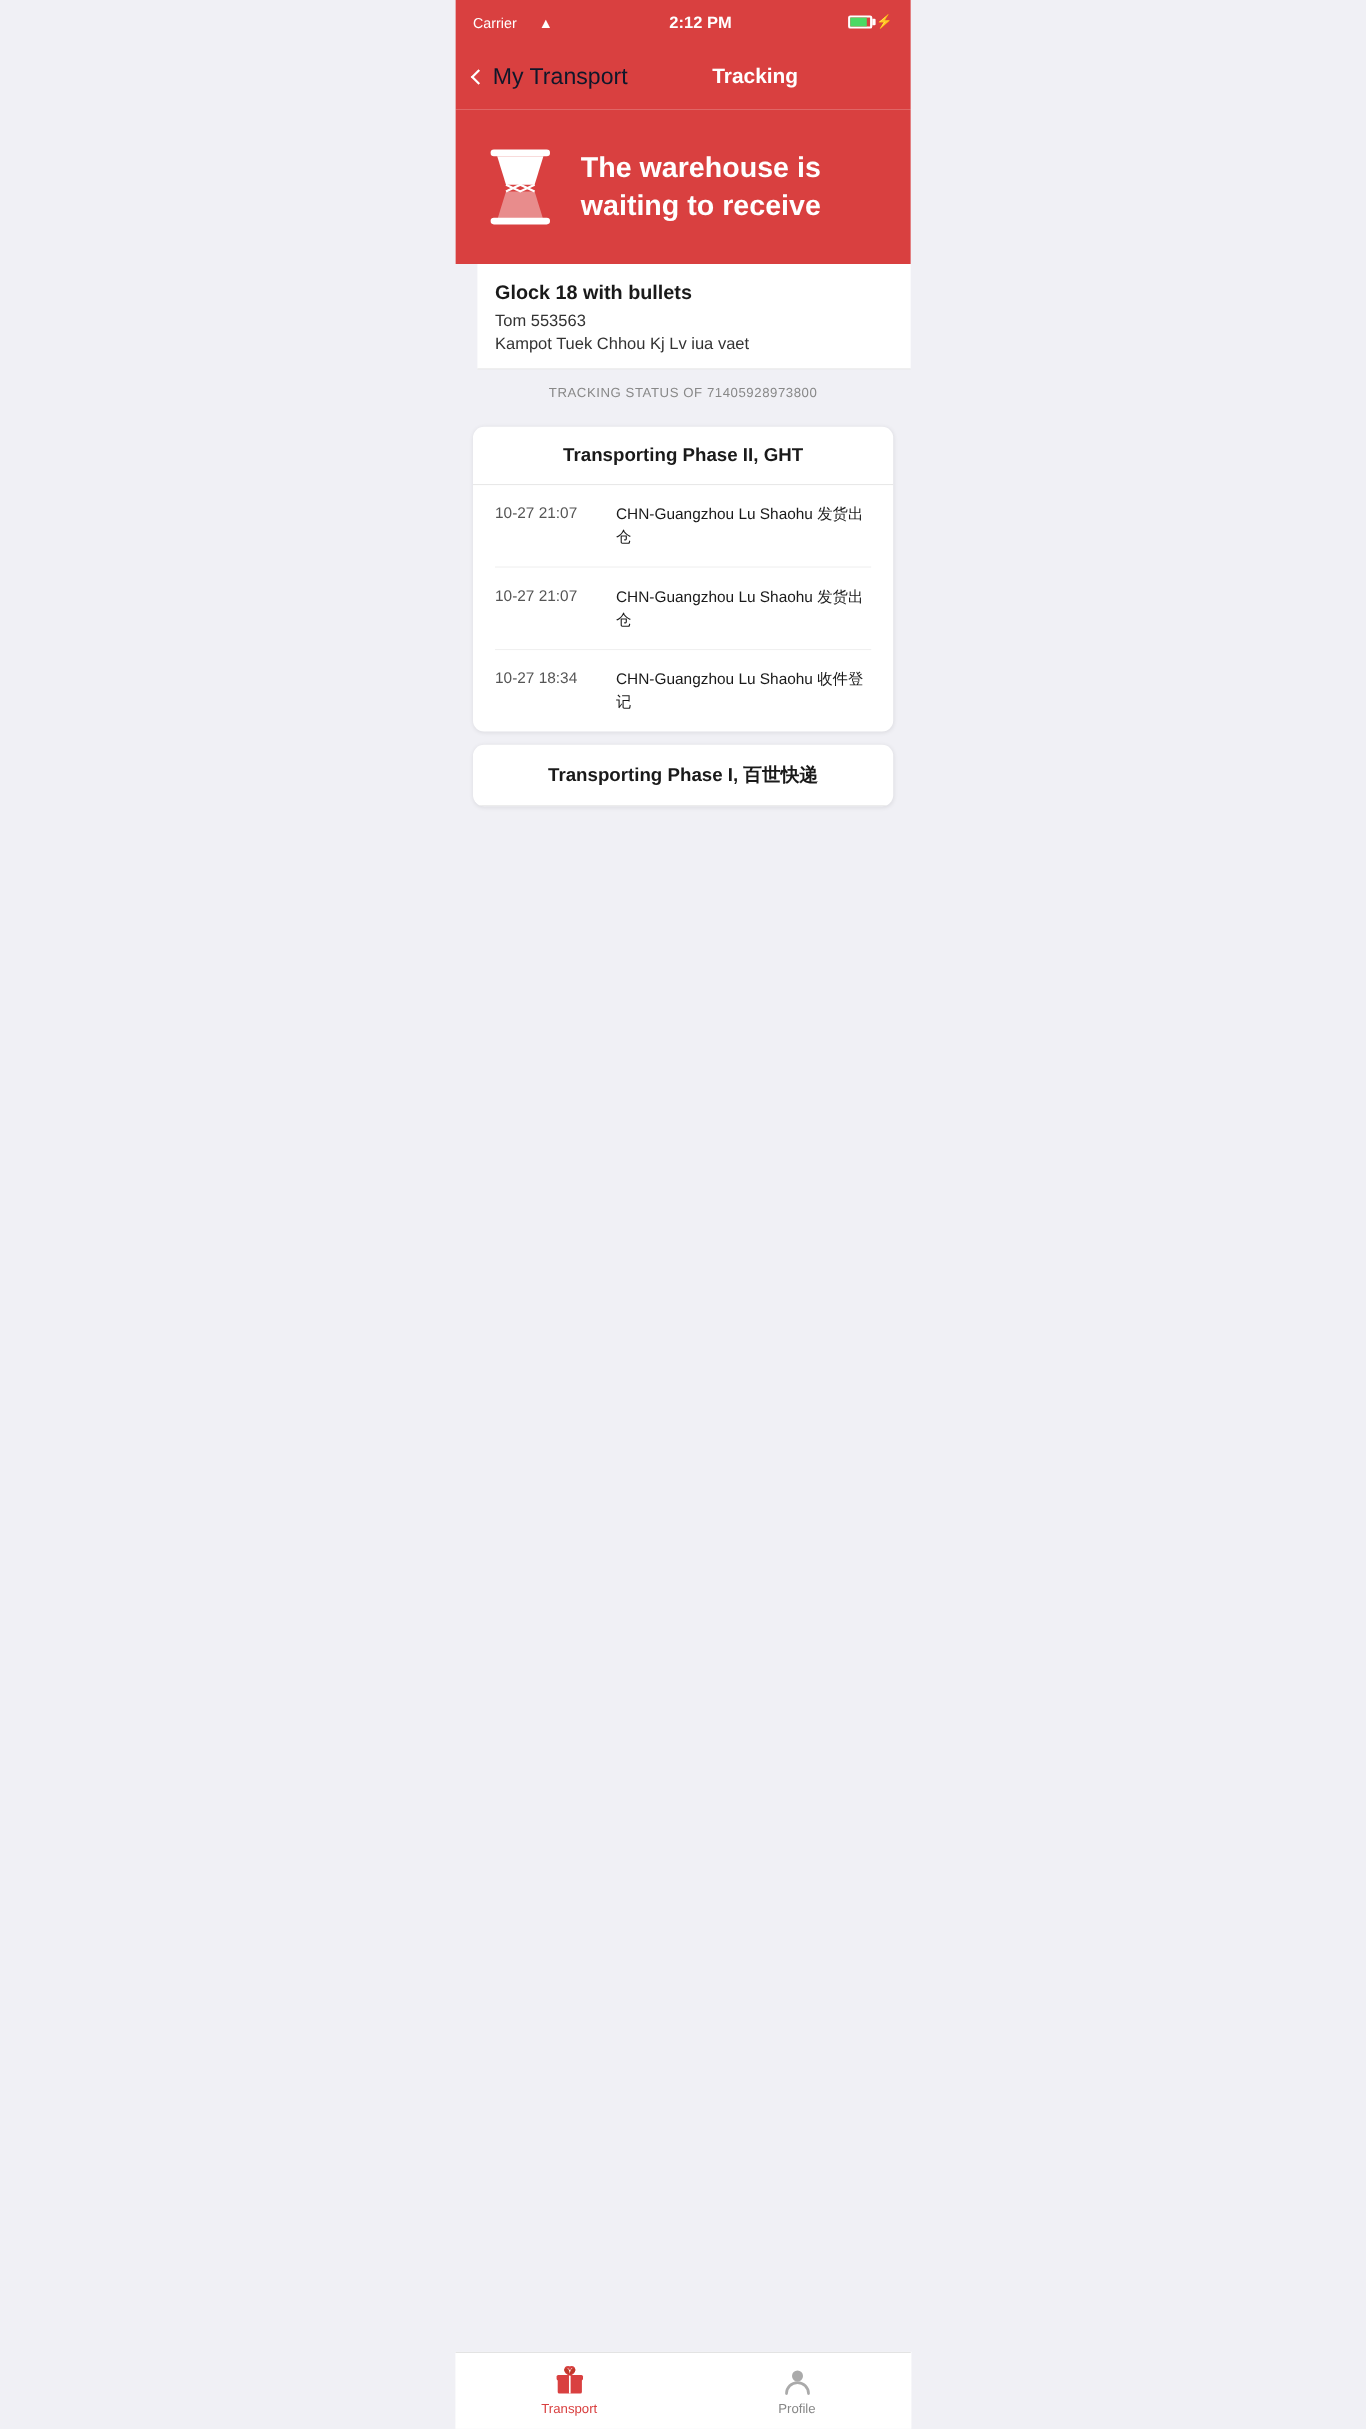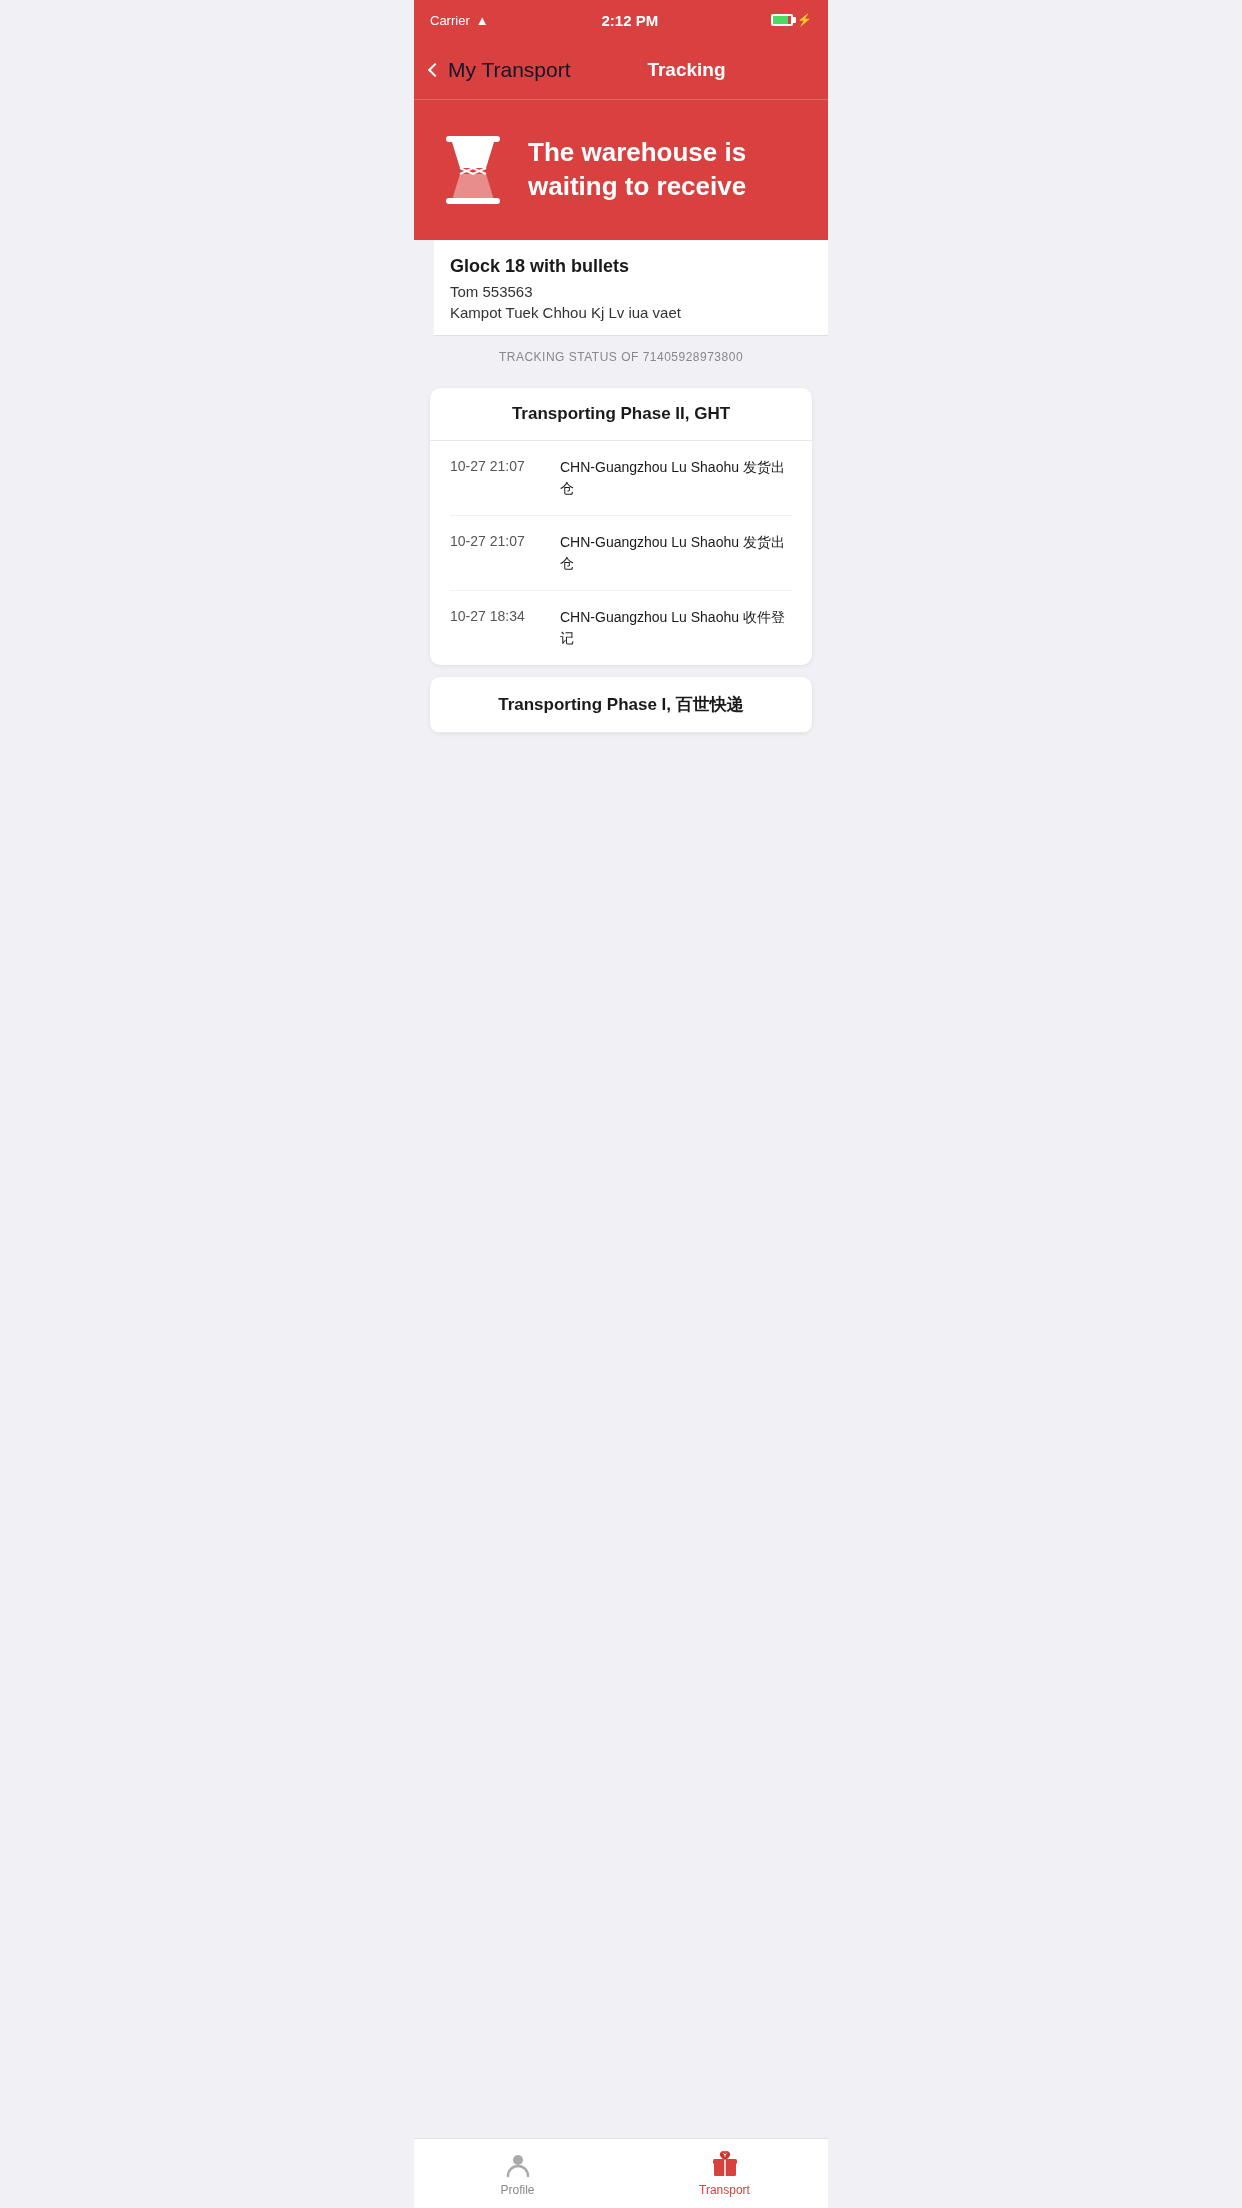--- a/index.html
+++ b/index.html
@@ -19,21 +19,21 @@
       background: #d94040;
       color: white;
       display: flex;
       justify-content: space-between;
       align-items: center;
       padding: 6px 16px;
       font-size: 13px;
       font-weight: 500;
       height: 40px;
     }
-    .status-bar-left { display: flex; align-items: flex-start; gap: 6px; }
+    .status-bar-left { display: flex; align-items: flex-start; gap: 20px; }
     .status-bar-center { font-size: 15px; font-weight: 600; }
     .status-bar-right { display: flex; align-items: center; gap: 4px; }
     .battery-icon {
       width: 22px; height: 12px;
       border: 2px solid white;
       border-radius: 2px;
       position: relative;
       display: inline-flex;
       align-items: center;
     }
@@ -292,33 +292,33 @@
         </div>
       </div>
     </div>
     <div class="tracking-card">
       <div class="card-header">Transporting Phase I, 百世快递</div>
     </div>
   </div>
 
 <div class="tab-bar">
   <div class="tab-item">
-    <svg class="person-icon-svg" viewBox="0 0 28 28" fill="none" xmlns="http://www.w3.org/2000/svg">
-      <circle cx="14" cy="9" r="5" fill="#aaa"></circle>
-      <path d="M4 25 C4 19.5 8.5 15 14 15 C19.5 15 24 19.5 24 25" stroke="#aaa" stroke-width="2.5" fill="none" stroke-linecap="round"></path>
-    </svg>
-    <span class="tab-label">Profile</span>
-  </div>
-  <div class="tab-item">
     <svg class="gift-icon-svg" viewBox="0 0 28 28" fill="none" xmlns="http://www.w3.org/2000/svg">
       <rect x="3" y="11" width="22" height="14" rx="1.5" fill="#d94040"></rect>
       <rect x="2" y="8" width="24" height="5" rx="1.5" fill="#d94040"></rect>
       <line x1="14" y1="8" x2="14" y2="25" stroke="white" stroke-width="1.5"></line>
       <path d="M14 8 C14 8 10 6 10 3.5 C10 2.1 11 1 12.5 1 C14 1 14 3 14 3" stroke="#d94040" stroke-width="2" fill="none"></path>
       <path d="M14 8 C14 8 18 6 18 3.5 C18 2.1 17 1 15.5 1 C14 1 14 3 14 3" stroke="#d94040" stroke-width="2" fill="none"></path>
 
       <path d="M14 8 C12 6.5 9.5 5.5 9 4 C8.5 2.5 10 1.5 11.5 2 C13 2.5 14 5 14 8" fill="#c0392b"></path>
 
       <path d="M14 8 C16 6.5 18.5 5.5 19 4 C19.5 2.5 18 1.5 16.5 2 C15 2.5 14 5 14 8" fill="#c0392b"></path>
     </svg>
     <span class="tab-label active">Transport</span>
   </div>
+  <div class="tab-item">
+    <svg class="person-icon-svg" viewBox="0 0 28 28" fill="none" xmlns="http://www.w3.org/2000/svg">
+      <circle cx="14" cy="9" r="5" fill="#aaa"></circle>
+      <path d="M4 25 C4 19.5 8.5 15 14 15 C19.5 15 24 19.5 24 25" stroke="#aaa" stroke-width="2.5" fill="none" stroke-linecap="round"></path>
+    </svg>
+    <span class="tab-label">Profile</span>
+  </div>
 </div>
 
 </body></html>

